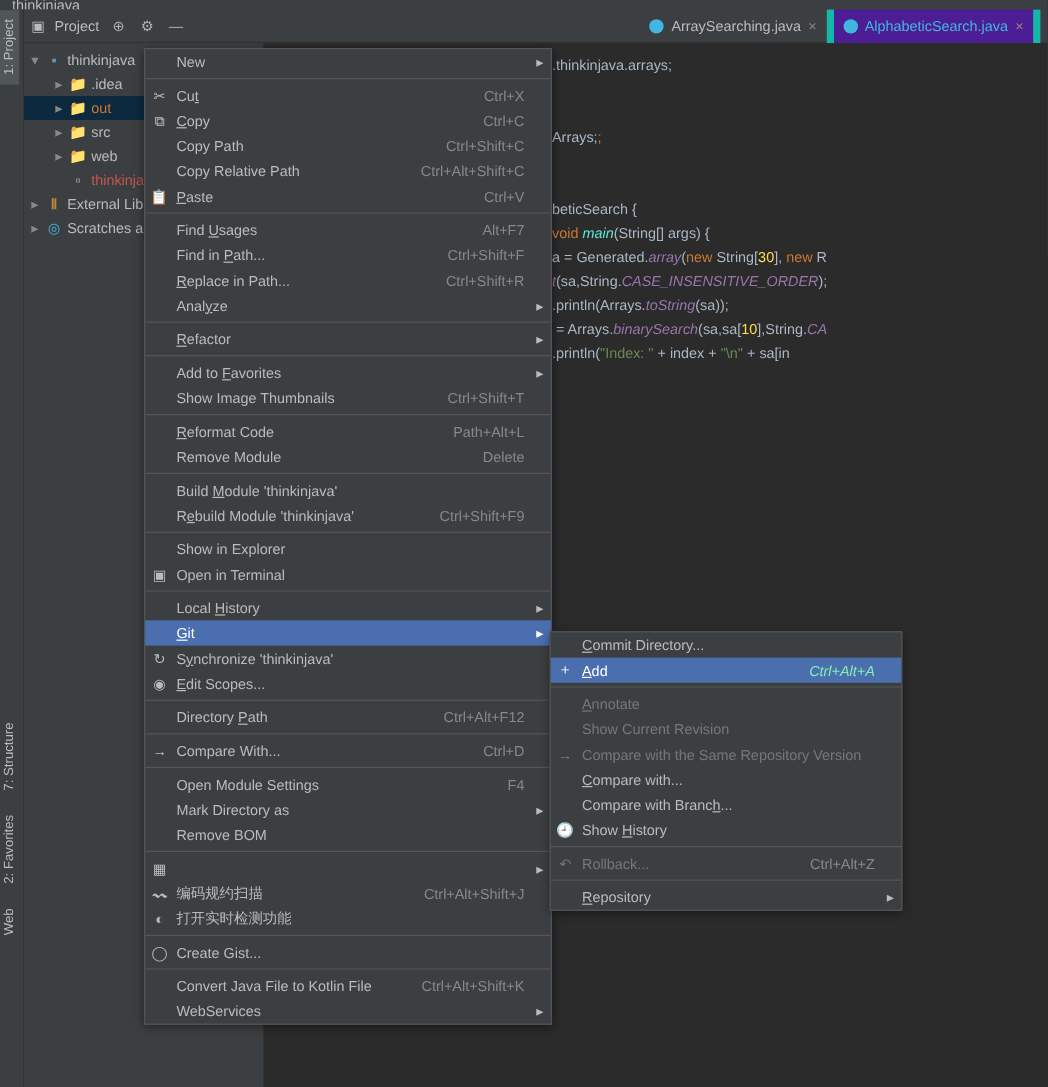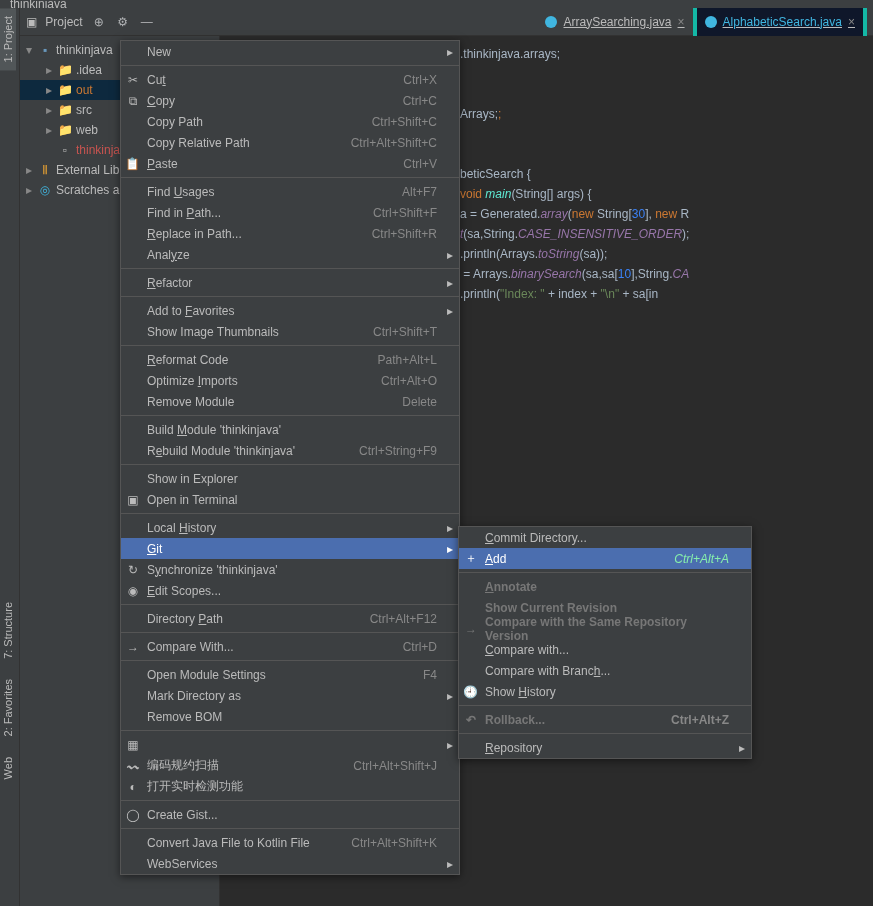--- a/index.html
+++ b/index.html
@@ -8,22 +8,22 @@
 .titlebar { height:8px; background:#3c3f41; padding-left:10px; color:#bbbbbb; font-size:11px; line-height:8px; overflow:hidden;}
 .sidebar-left { position:absolute; left:0; top:8px; bottom:0; width:20px; background:#3c3f41; border-right:1px solid #323232; }
 .sidebar-left .vtab { writing-mode:vertical-rl; transform:rotate(180deg); color:#bbbbbb; font-size:11px; padding:8px 2px; cursor:pointer; display:block; margin-bottom:4px;}
 .sidebar-left .vtab.active { background:#515658; }
 
 .main { position:absolute; left:20px; top:8px; right:0; bottom:0; display:flex; flex-direction:column; }
 .toolbar { height:28px; background:#3c3f41; border-bottom:1px solid #323232; display:flex; align-items:center; padding:0 6px; gap:8px;}
 .toolbar .label { color:#bbbbbb; }
 .toolbar .iconbtn { width:16px; height:16px; color:#afb1b3; display:flex; align-items:center; justify-content:center; cursor:pointer;}
 .tabs { display:flex; margin-left:auto; height:28px; align-items:stretch;}
-.tab { display:flex; align-items:center; padding:0 8px; border-right:4px solid #14b8a6; gap:6px; cursor:pointer;text-decoration:underline;}
-.tab.active { background:#0f172a;justify-content:space-between; }
+.tab { display:flex; align-items:center; padding:0 8px; border-right:6px solid #14b8a6; gap:6px; cursor:pointer;}
+.tab.active { background:#4c1d95;justify-content:space-between; }
 .tab .ticon { width:12px; height:12px; border-radius:50%; background:#40b6e0; display:inline-block;}
 .tab .tname { color:#bbbbbb; }
 .tab .tname.active { color:#40b6e0; }
 .tab .tclose { color:#888; cursor:pointer;}
 
 .body { flex:1; display:flex; position:relative;}
 .project-tree { width:200px; background:#3c3f41; border-right:1px solid #323232; padding-top:4px;}
 .tree-row { display:flex; align-items:center; height:20px; gap:4px; cursor:pointer;}
 .tree-row.sel { background:#0d293e; }
 .tree-row .arrow { width:10px; text-align:center; color:#888;}
@@ -31,29 +31,29 @@
 .tree-row .flabel { color:#bbbbbb; }
 .tree-row .flabel.orange { color:#cc7832; }
 .tree-row .flabel.red { color:#c75450; }
 .folder-orange { color:#cc7832; }
 .folder-blue { color:#6897bb; }
 
 .editor { flex:1; background:#2b2b2b; padding:8px 0 0 0; font-family:"Consolas","Courier New",monospace; font-size:14px; line-height:20px; color:#a9b7c6; white-space:pre; overflow:hidden;}
 .kw { color:#cc7832; }
 .str { color:#6a8759; }
 .fn { color:#5eead4;font-style:italic; }
-.num { color:#3b82f6; }
+.num { color:#fde047; }
 .it { color:#9876aa; font-style:italic; }
 
 .ctx-menu { position:absolute; background:#3c3f41; border:1px solid #555; box-shadow:0 2px 8px rgba(0,0,0,.5); z-index:100;}
 .ctx-menu.main-menu { left:120px; top:40px; width:340px; }
 .ctx-menu.sub-menu { left:458px; top:526px; width:294px; }
 .mi { display:flex; align-items:center; height:21px; padding:0 22px 0 26px; position:relative; cursor:pointer; color:#bbbbbb;}
 .mi:hover, .mi.hl { background:#4b6eaf; color:#fff; }
-.mi.disabled { color:#777;font-weight:bold; }
+.mi.disabled { color:#777; }
 .mi .micon { position:absolute; left:4px; width:16px; text-align:center; }
 .mi .mlabel { flex:1; }
 .mi .mshort { color:#888; margin-left:12px;}
 .mi.hl .mshort { color:#86efac;font-style:italic; }
 .mi .marrow { position:absolute; right:6px; }
 .sep { height:1px; background:#555; margin:3px 0;}
 .und { text-decoration:underline; }
 </style>
 </head>
 <body>
@@ -197,34 +197,30 @@
     <div class="mi">
       <span class="mlabel">Show Image Thumbnails</span>
       <span class="mshort">Ctrl+Shift+T</span>
     </div>
     <div class="sep"></div>
     <div class="mi">
       <span class="mlabel"><span class="und">R</span>eformat Code</span>
       <span class="mshort">Path+Alt+L</span>
     </div>
     <div class="mi">
-      <span class="mlabel">Optimize <span class="und">I</span>mports</span>
-      <span class="mshort">Ctrl+Alt+O</span>
-    </div>
-    <div class="mi">
       <span class="mlabel">Remove Module</span>
       <span class="mshort">Delete</span>
     </div>
     <div class="sep"></div>
     <div class="mi">
       <span class="mlabel">Build <span class="und">M</span>odule 'thinkinjava'</span>
     </div>
     <div class="mi">
       <span class="mlabel">R<span class="und">e</span>build Module 'thinkinjava'</span>
-      <span class="mshort">Ctrl+String+F9</span>
+      <span class="mshort">Ctrl+Shift+F9</span>
     </div>
     <div class="sep"></div>
     <div class="mi">
       <span class="mlabel">Show in Explorer</span>
     </div>
     <div class="mi">
       <span class="micon">▣</span>
       <span class="mlabel">Open in Terminal</span>
     </div>
     <div class="sep"></div>

